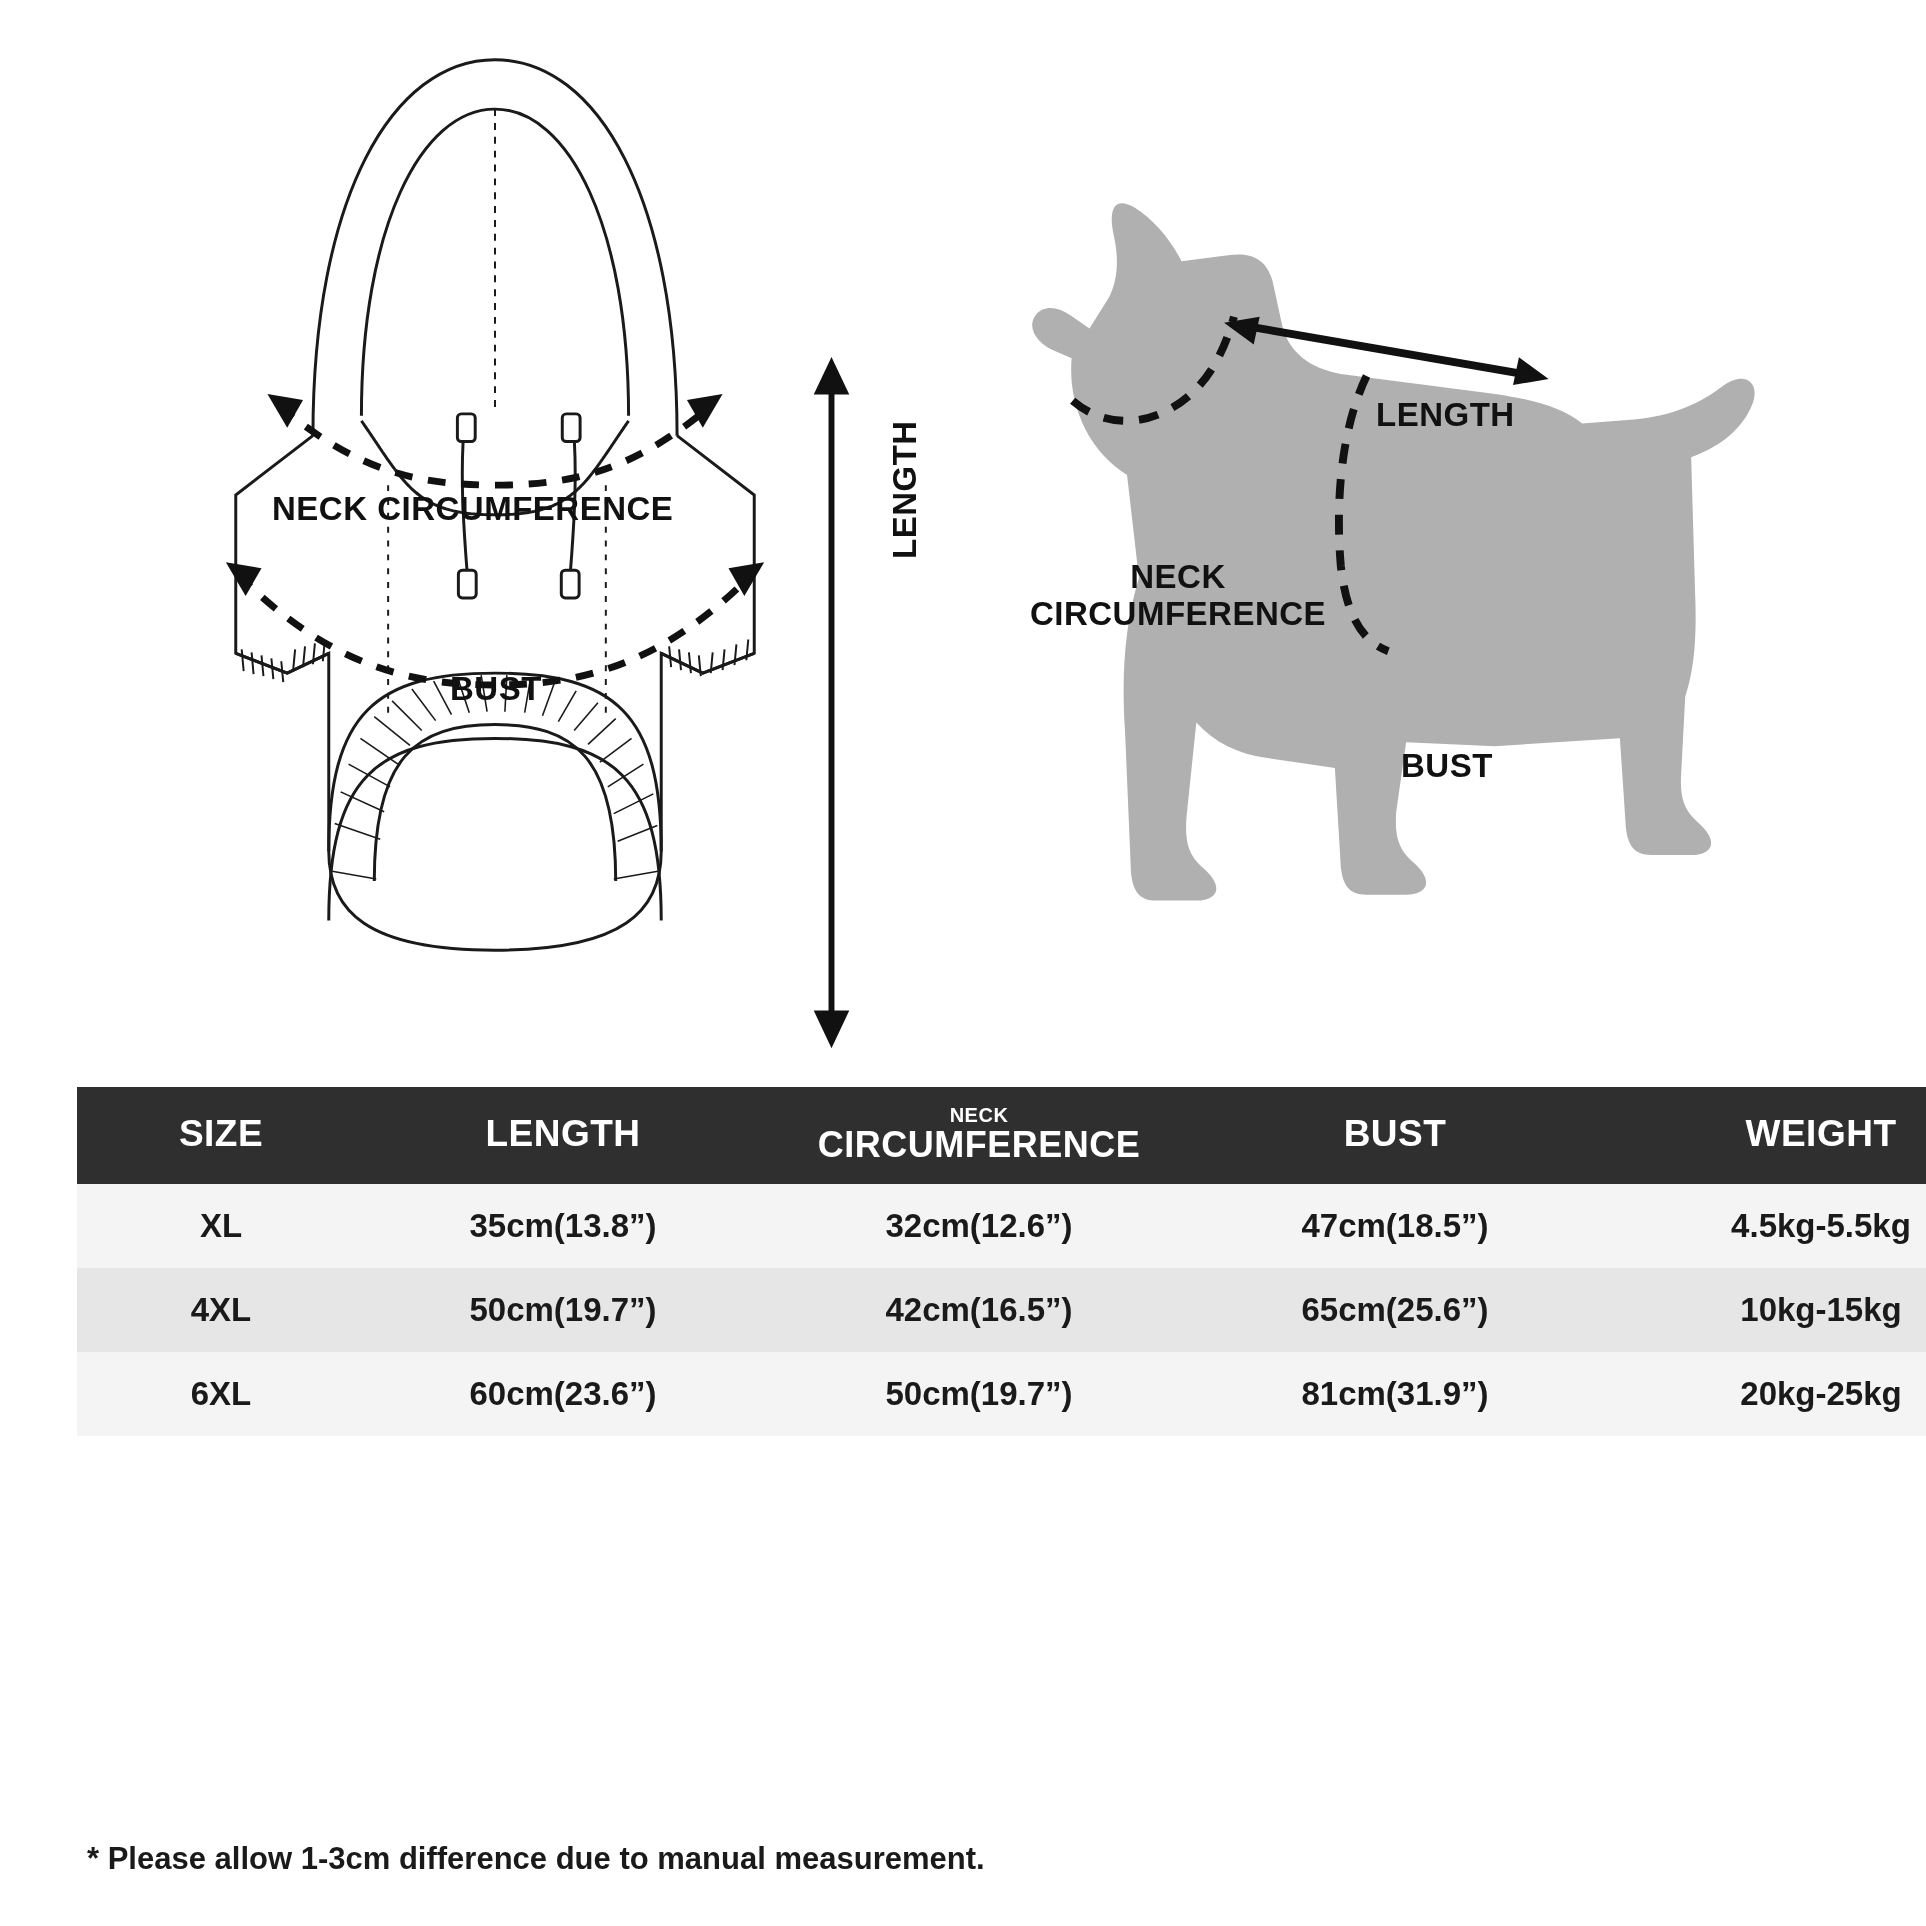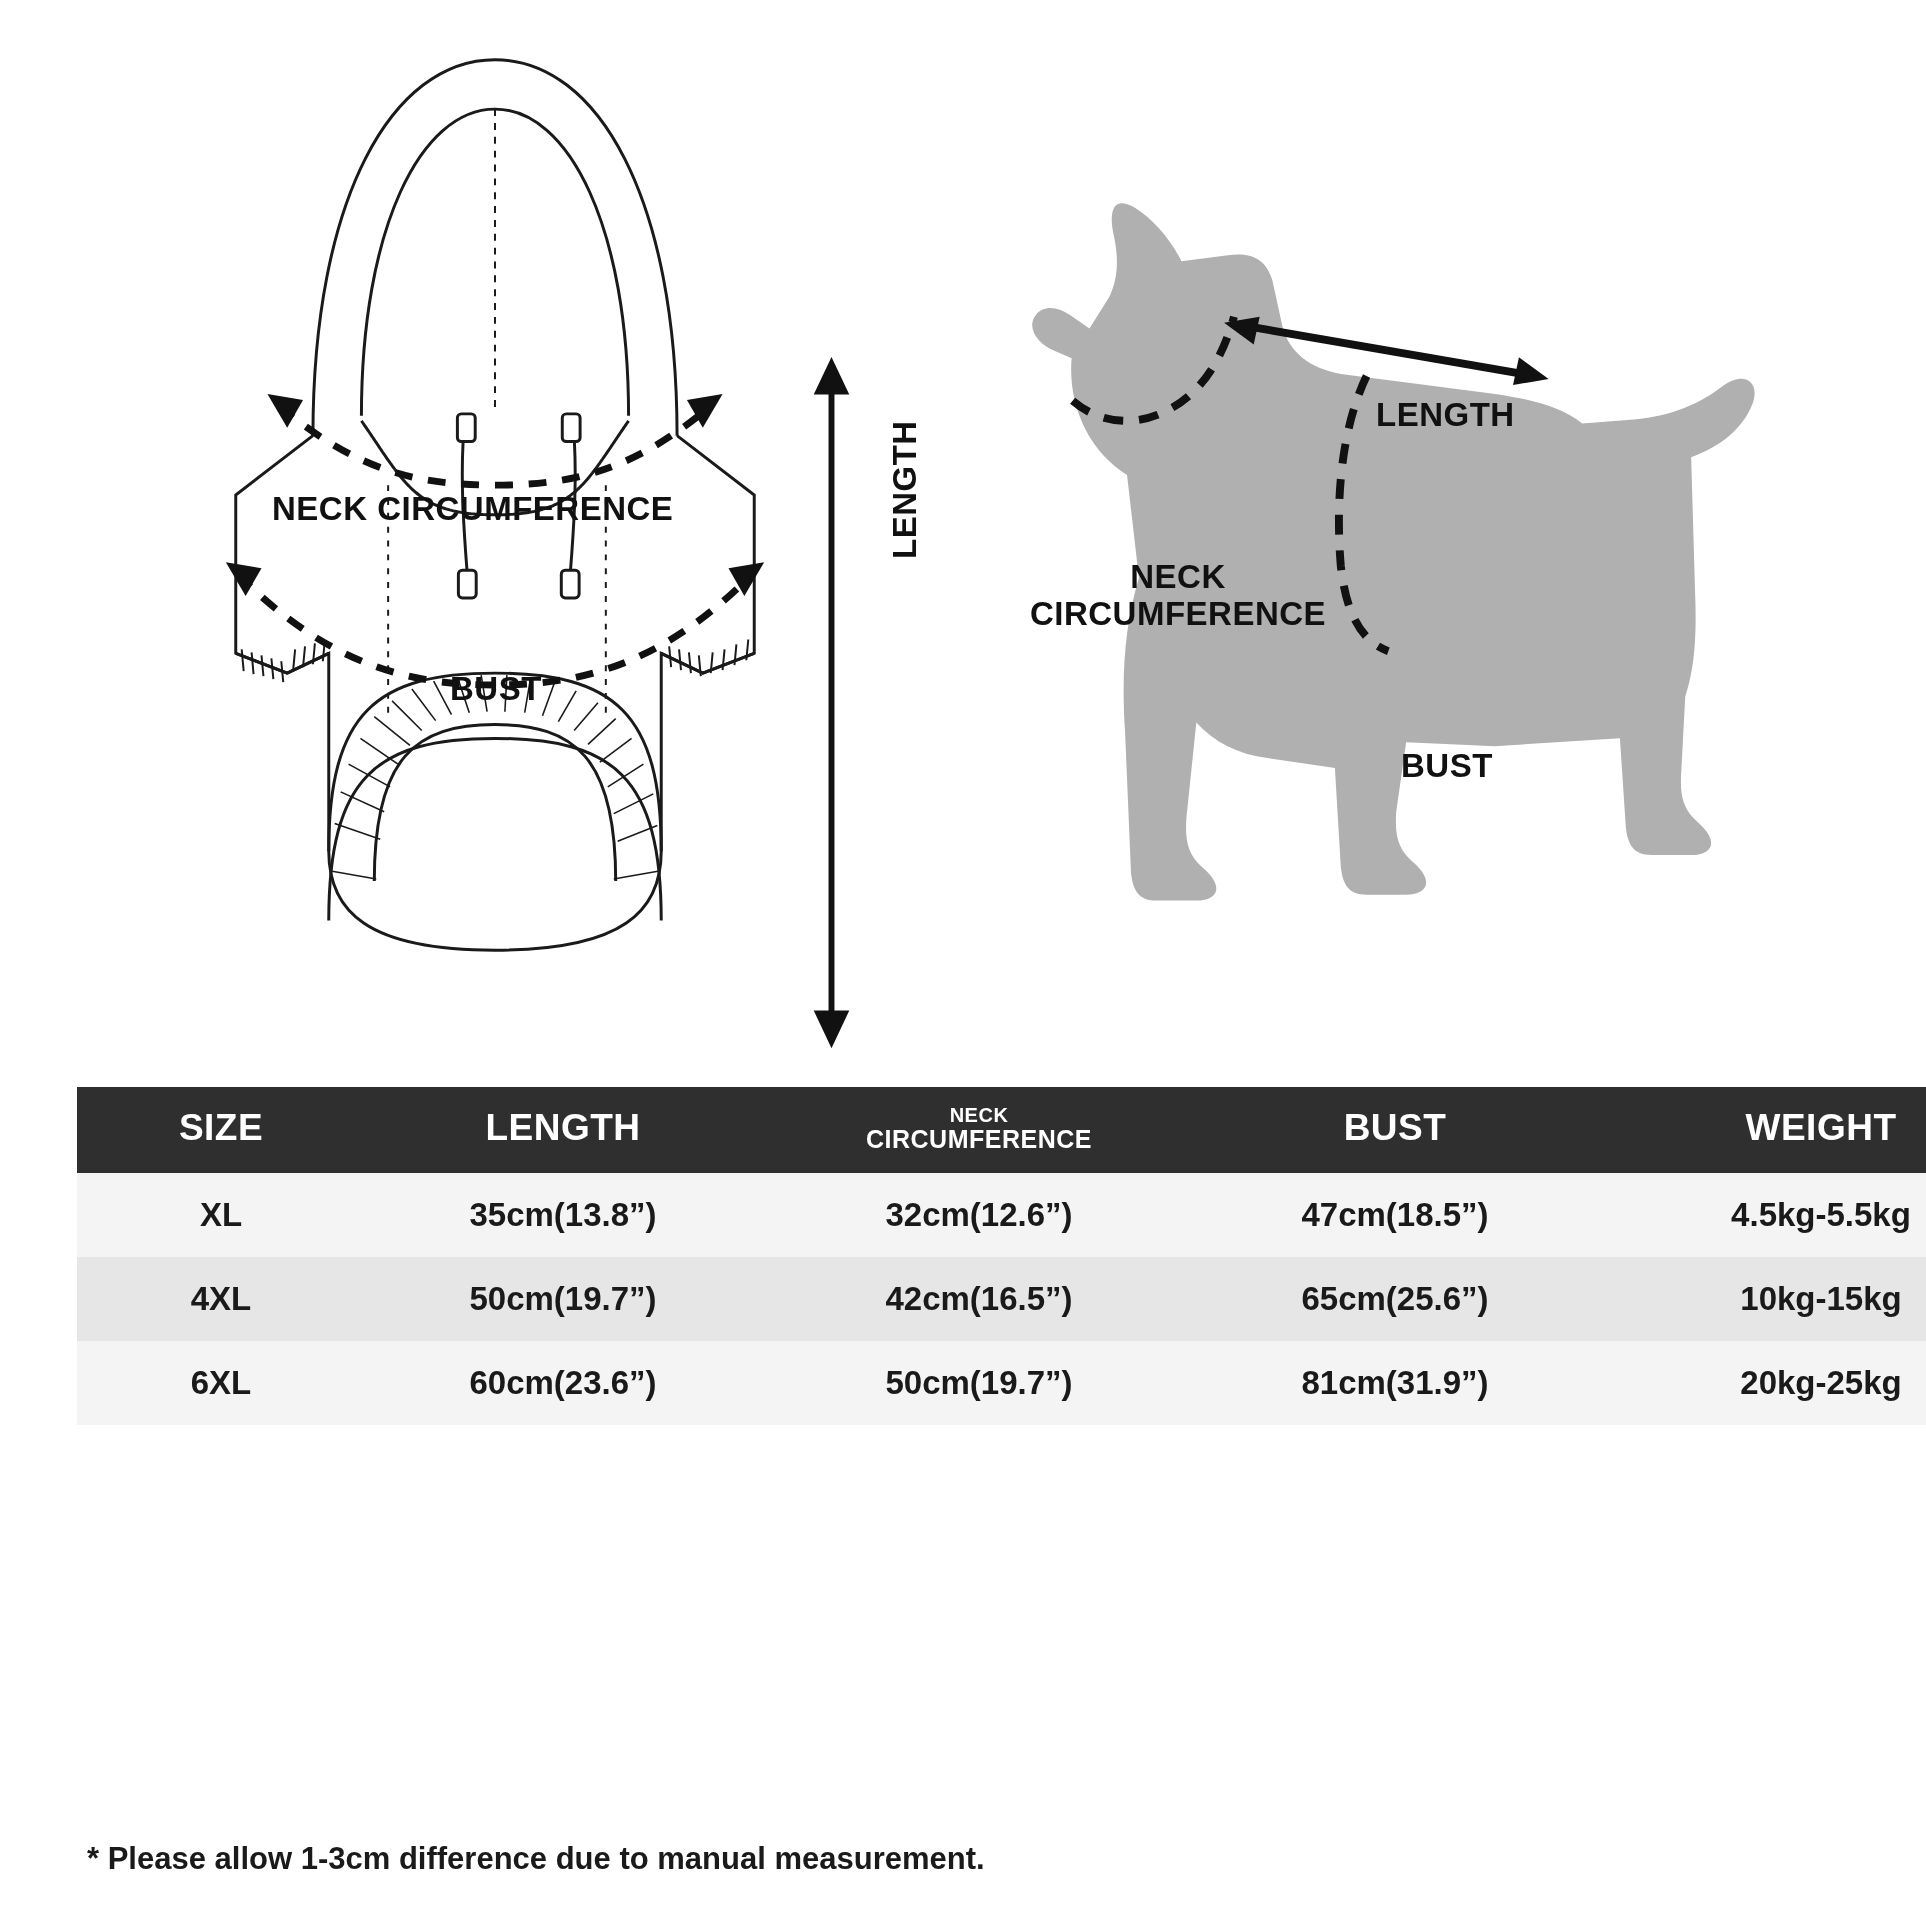--- a/index.html
+++ b/index.html
@@ -109,21 +109,21 @@
     color: #ffffff;
     font-size: 37px;
     font-weight: bold;
     letter-spacing: 0.5px;
     padding: 18px 20px 20px;
     text-align: center;
     line-height: 1.05;
   }
   table.sizes thead th .small2 {
     display: block;
-    font-size: 25px;
+    font-size: 36px;
     line-height: 1.06;
   }
   table.sizes thead th .small2-top {
     display: block;
     font-size: 20px;
     line-height: 1.06;
   }
   table.sizes tbody td {
     font-size: 33px;
     font-weight: bold;

